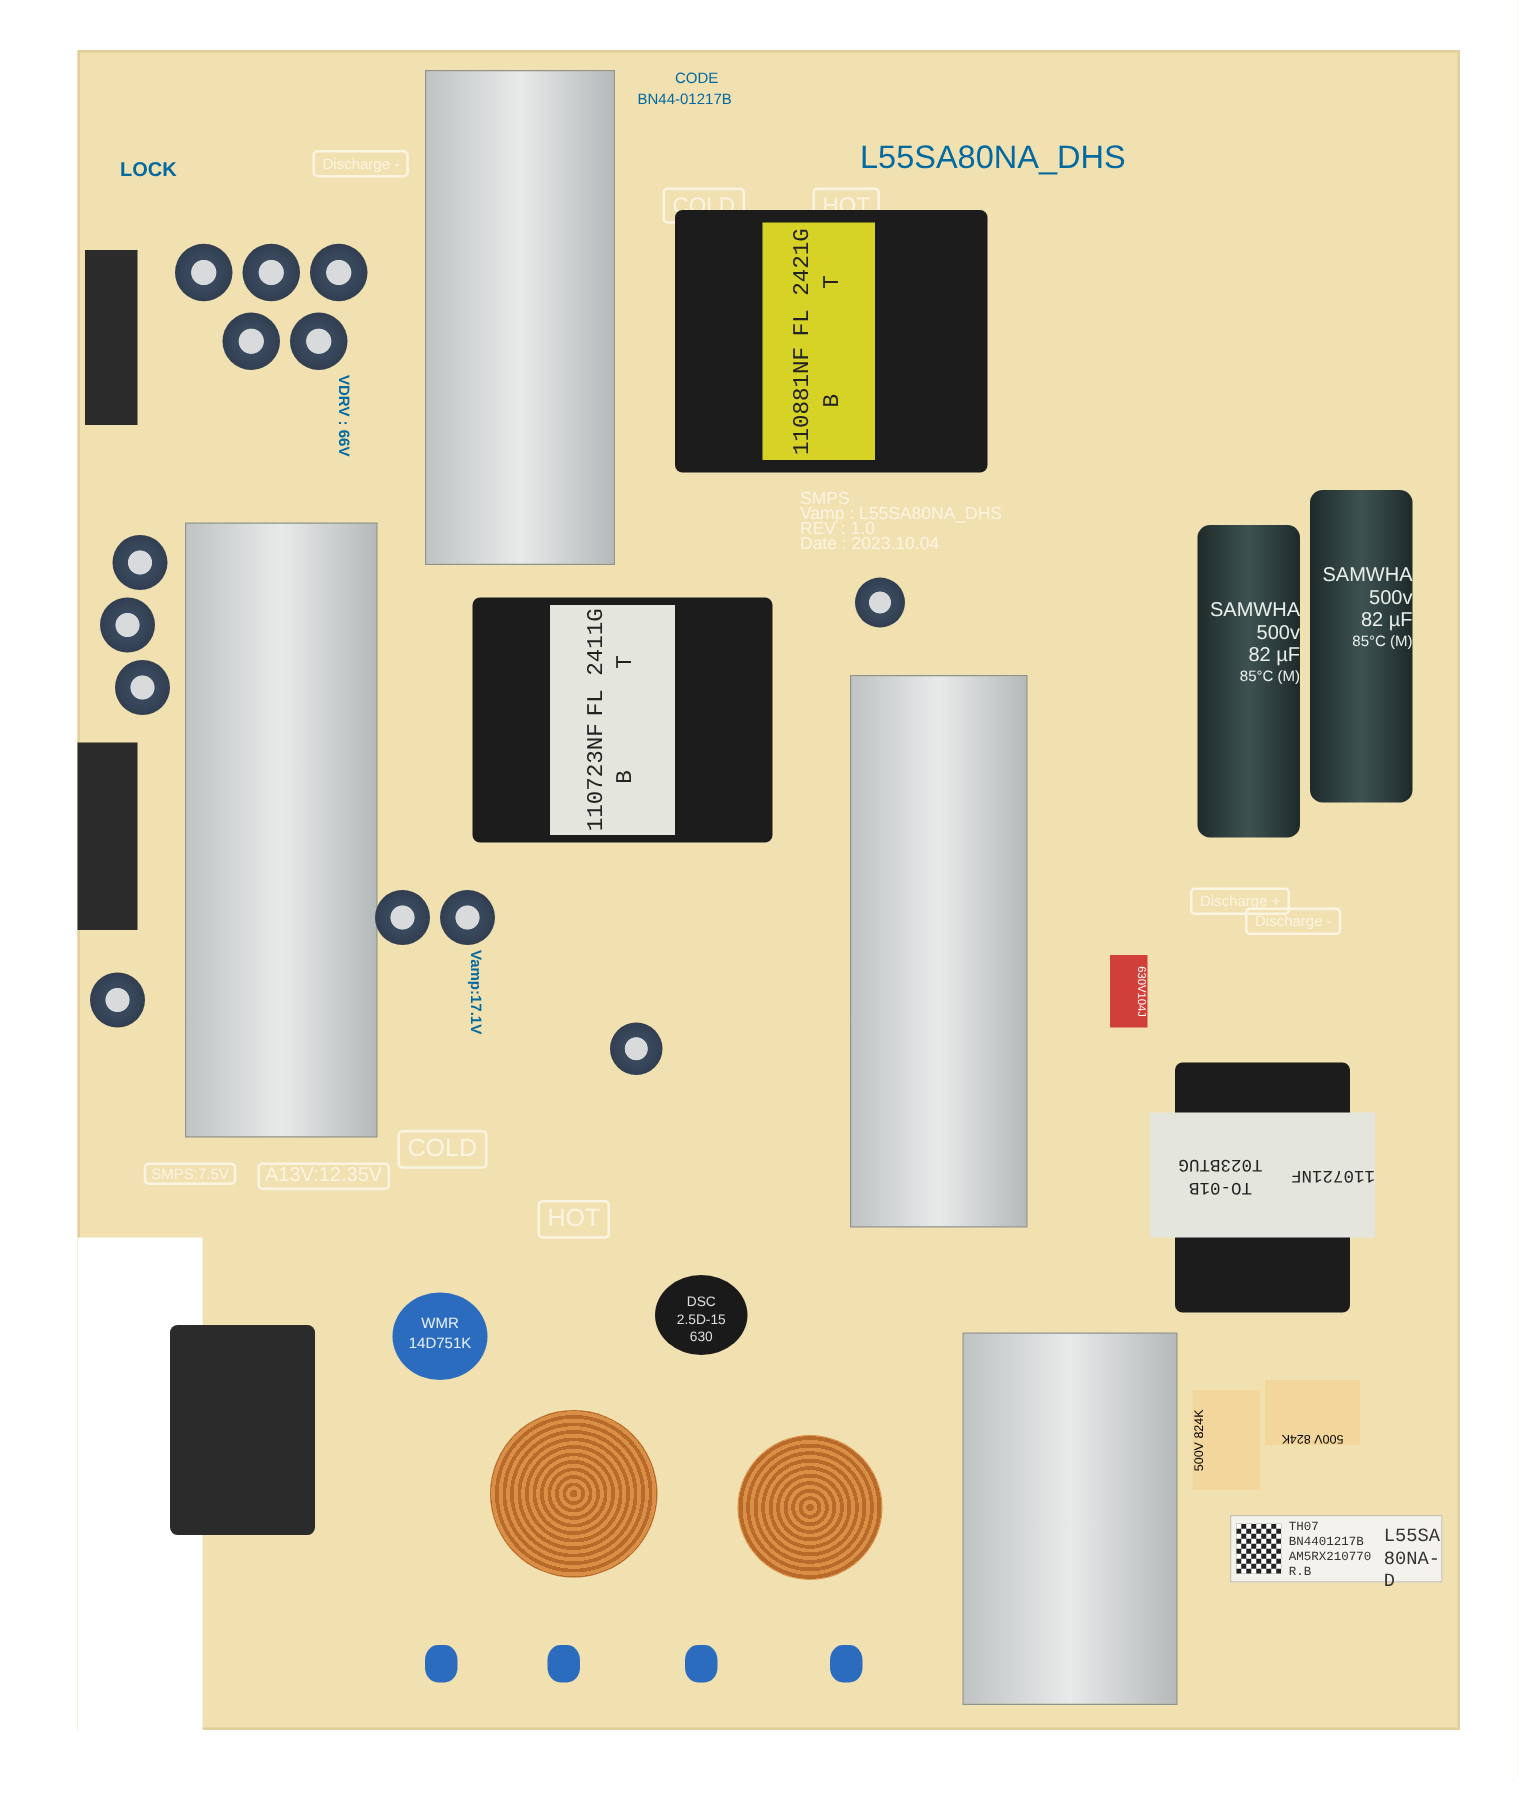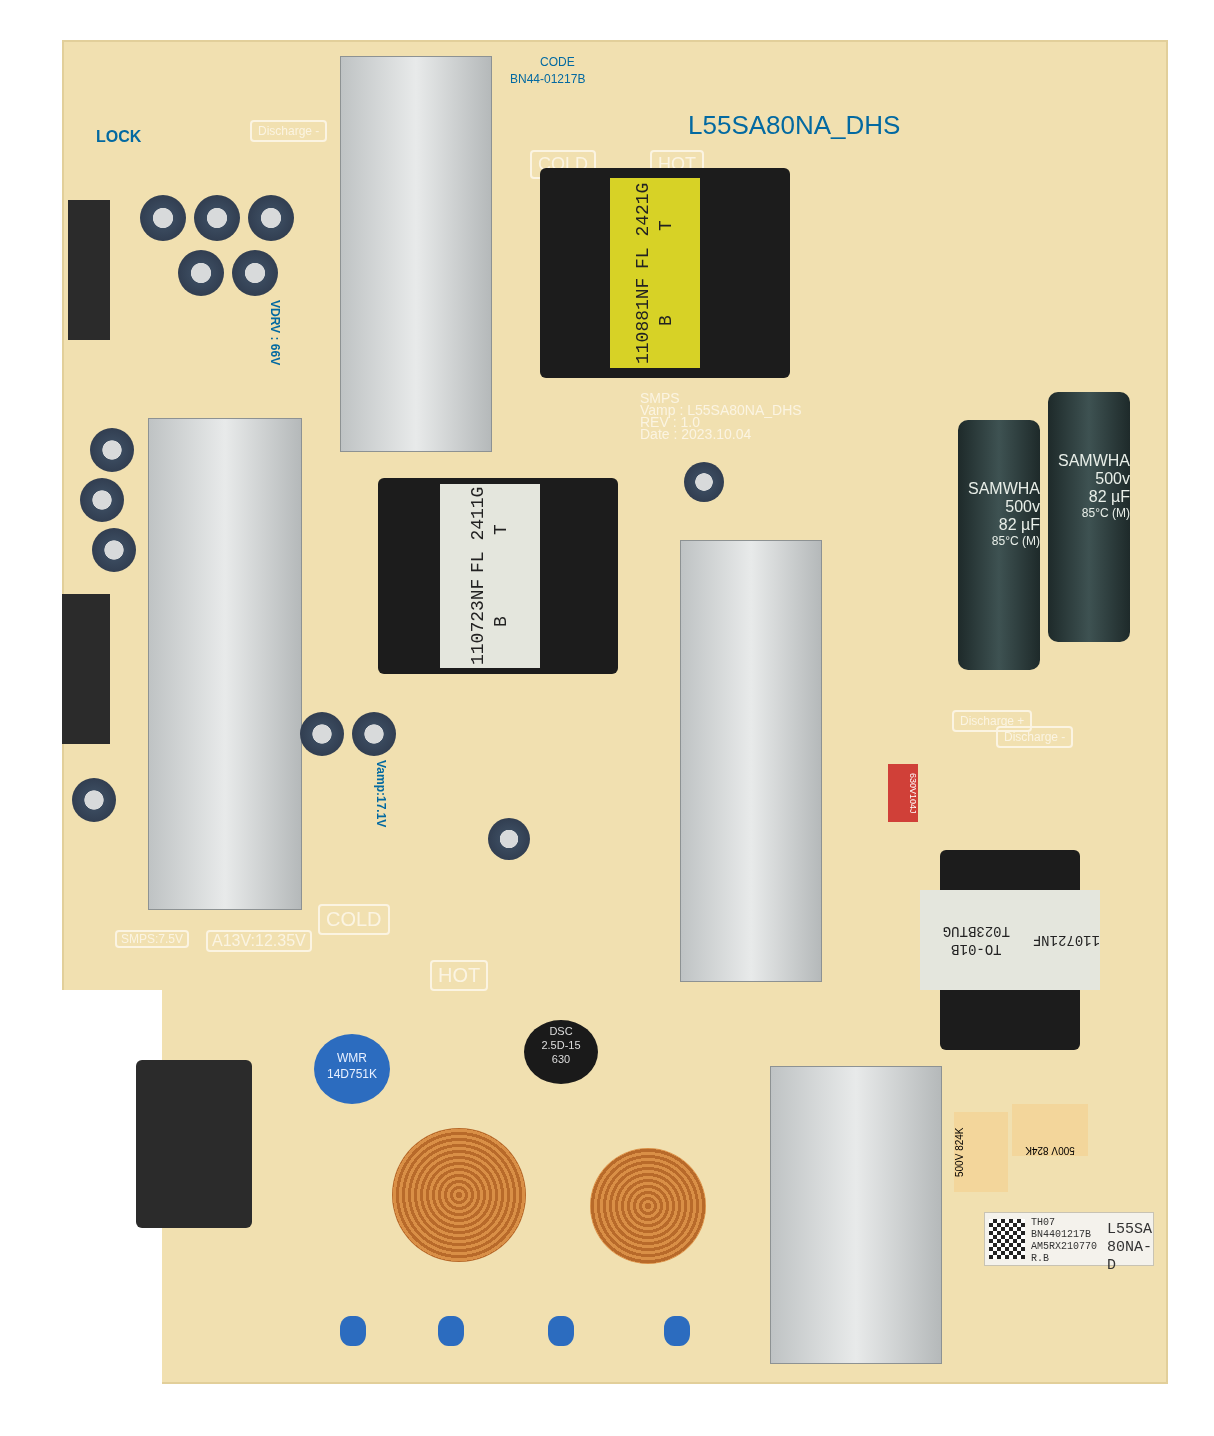--- a/index.html
+++ b/index.html
@@ -106,21 +106,21 @@
 <div class="lbl" style="left:924px;top:710px;font-size:12px;margin-left:28px;">Discharge +</div>
 <div class="lbl" style="left:996px;top:726px;font-size:12px;">Discharge -</div>
 <div class="silk" style="left:268px;top:300px;font-size:12px;writing-mode:vertical-rl;">VDRV : 66V</div>
 <div class="silk" style="left:374px;top:760px;font-size:12px;writing-mode:vertical-rl;">Vamp:17.1V</div>
 
 <div class="blue" style="left:314px;top:1034px;width:76px;height:70px;border-radius:50%;color:#e8f0ff;font-size:12px;text-align:center;line-height:16px;">
   <div style="margin-top:16px">WMR</div>
   <div>14D751K</div>
 </div>
 <div style="position:absolute;left:524px;top:1020px;width:74px;height:64px;background:#1a1a1a;border-radius:50%;color:#ddd;font-size:11px;text-align:center;line-height:14px;">
-  <div style="margin-top:4px">DSC</div>
+  <div style="margin-top:15px">DSC</div>
   <div>2.5D-15</div>
   <div>630</div>
 </div>
 
 <div class="toroid" style="left:392px;top:1128px;width:134px;height:134px;"></div>
 <div class="toroid" style="left:590px;top:1148px;width:116px;height:116px;"></div>
 
 <div style="position:absolute;left:954px;top:1112px;width:54px;height:80px;background:#f3d69b;font-size:10px;writing-mode:vertical-rl;transform:rotate(180deg);text-align:center;">500V 824K</div>
 <div style="position:absolute;left:1012px;top:1104px;width:76px;height:52px;background:#f3d69b;font-size:10px;text-align:center;transform:rotate(180deg);">500V 824K</div>
 <div style="position:absolute;left:888px;top:764px;width:30px;height:58px;background:#d04038;color:#fff;font-size:9px;writing-mode:vertical-rl;text-align:center;">630V104J</div>

